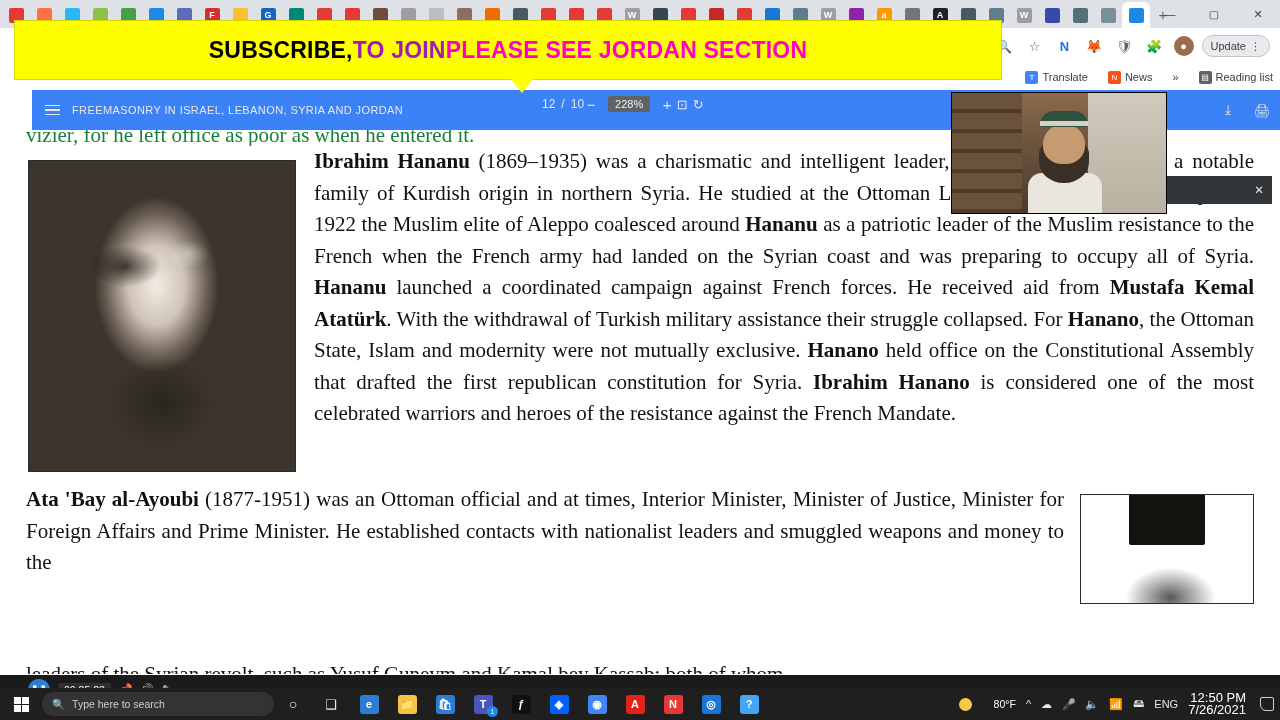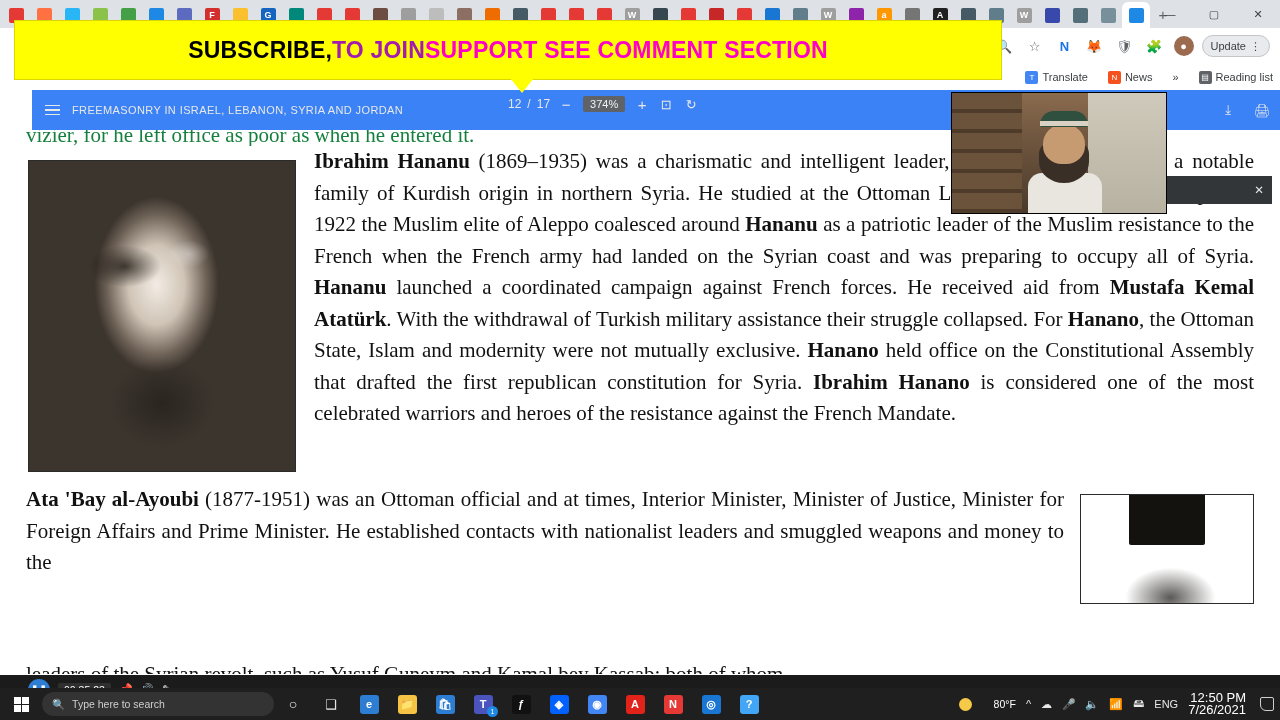--- a/index.html
+++ b/index.html
@@ -96,21 +96,21 @@
   
   .pdf-header {
     position: absolute; top: 90px; left: 0; width: 1280px; height: 40px;
     background: #3b82f6; color: #f1f1f1; display: flex; align-items: center;
     font-size: 11.5px;
     margin-left: 32px;
   }
   .hamburger { width: 40px; display: flex; flex-direction: column; align-items: center; justify-content: center; gap: 3px; }
   .hamburger span { display: block; width: 15px; height: 1.5px; background: #e8e8e8; }
   .pdf-title { letter-spacing: 0.4px; font-size: 11px; color: #e8e8e8; }
-  .pdf-center { position: absolute; left: 476px; top: 0; height: 28px; display: flex; align-items: center; gap: 9px; font-size: 12px; }
+  .pdf-center { position: absolute; left: 510px; top: 0; height: 28px; display: flex; align-items: center; gap: 0; font-size: 12px; }
   .pagebox { display: flex; align-items: center; gap: 6px; color: #e8e8e8; }
   .zoombox { display: flex; align-items: center; gap: 10px; }
   .zoomval { background: #5f6368; border-radius: 2px; padding: 2px 7px; font-size: 11px; }
   .zbtn { font-size: 15px; color: #e8e8e8; width: 14px; text-align: center; }
   .hdr-ico { width: 16px; height: 16px; display:flex; align-items:center; justify-content:center; color:#e8e8e8; font-size: 13px; }
   .pdf-right { position: absolute; right: 8px; top: 0; height: 40px; display: flex; align-items: center; gap: 18px; }
 
   
   .doc {
     position: absolute; top: 130px; left: 0; width: 1280px; height: 552px;
@@ -393,41 +393,41 @@
           <span class="bm-sq" style="background:#5f6368;">▤</span>
           <span>Reading list</span>
         </div>
       </div>
     </div>
   </div>
 
   <div class="banner">
     <span class="b1">SUBSCRIBE,</span>
     <span class="b2"> TO JOIN </span>
-    <span class="b4">SUPPORT SEE COMMENT SECTION</span>
+    <span class="b4">PLEASE SEE JORDAN SECTION</span>
     <div class="tail"></div>
   </div>
 
   <div class="pdf-header">
     <div class="hamburger">
       <span></span>
         <span></span>
         <span></span>
     </div>
     <div class="pdf-title">FREEMASONRY IN ISRAEL, LEBANON, SYRIA AND JORDAN</div>
 
     <div class="pdf-center">
       <div class="pagebox">
         <span>12</span>
         <span>/</span>
-        <span>17</span>
+        <span>10</span>
       </div>
       <div class="zoombox">
         <span class="zbtn">−</span>
-        <span class="zoomval">374%</span>
+        <span class="zoomval">228%</span>
         <span class="zbtn">+</span>
       </div>
       <span class="hdr-ico">⊡</span>
       <span class="hdr-ico">↻</span>
     </div>
 
     <div class="pdf-right">
       <span class="hdr-ico">⤓</span>
       <span class="hdr-ico">🖨</span>
       <span class="hdr-ico">⋮</span>

